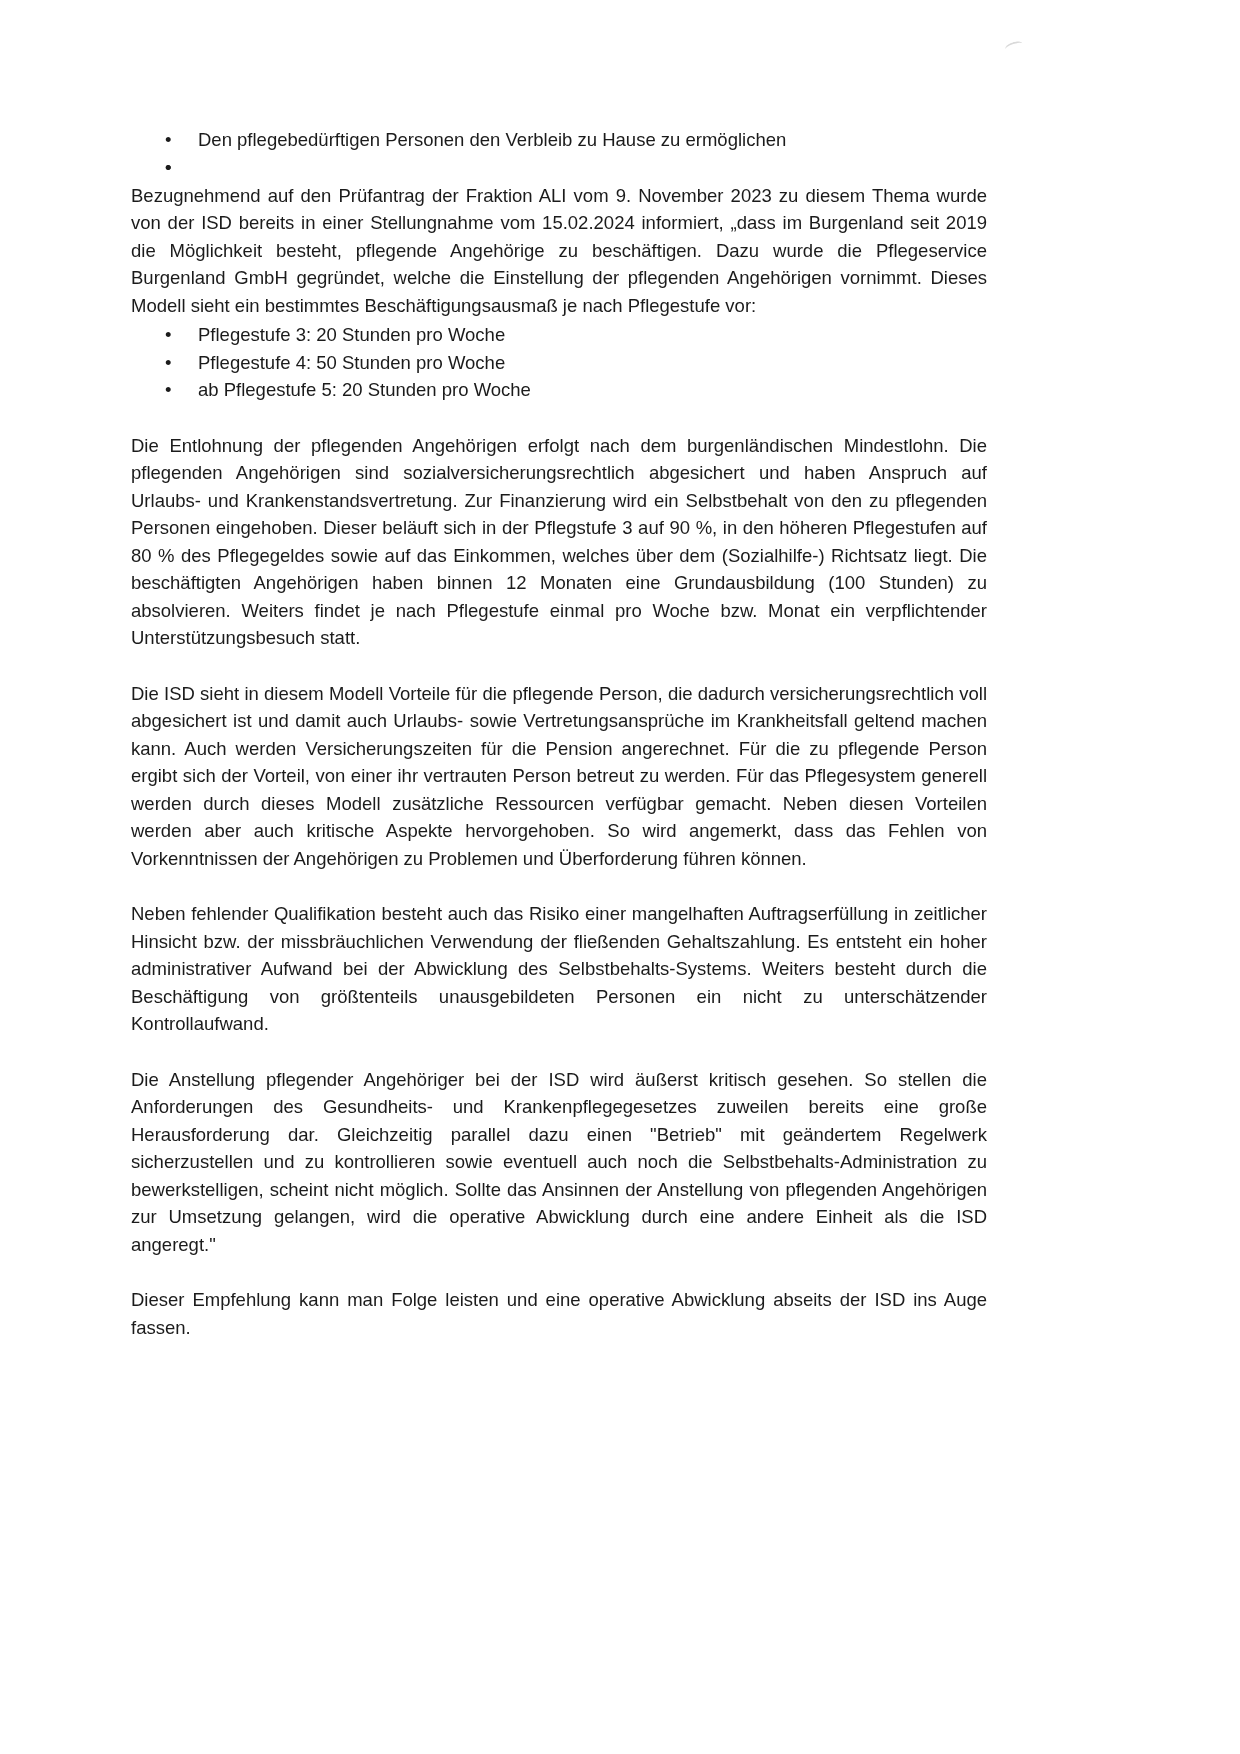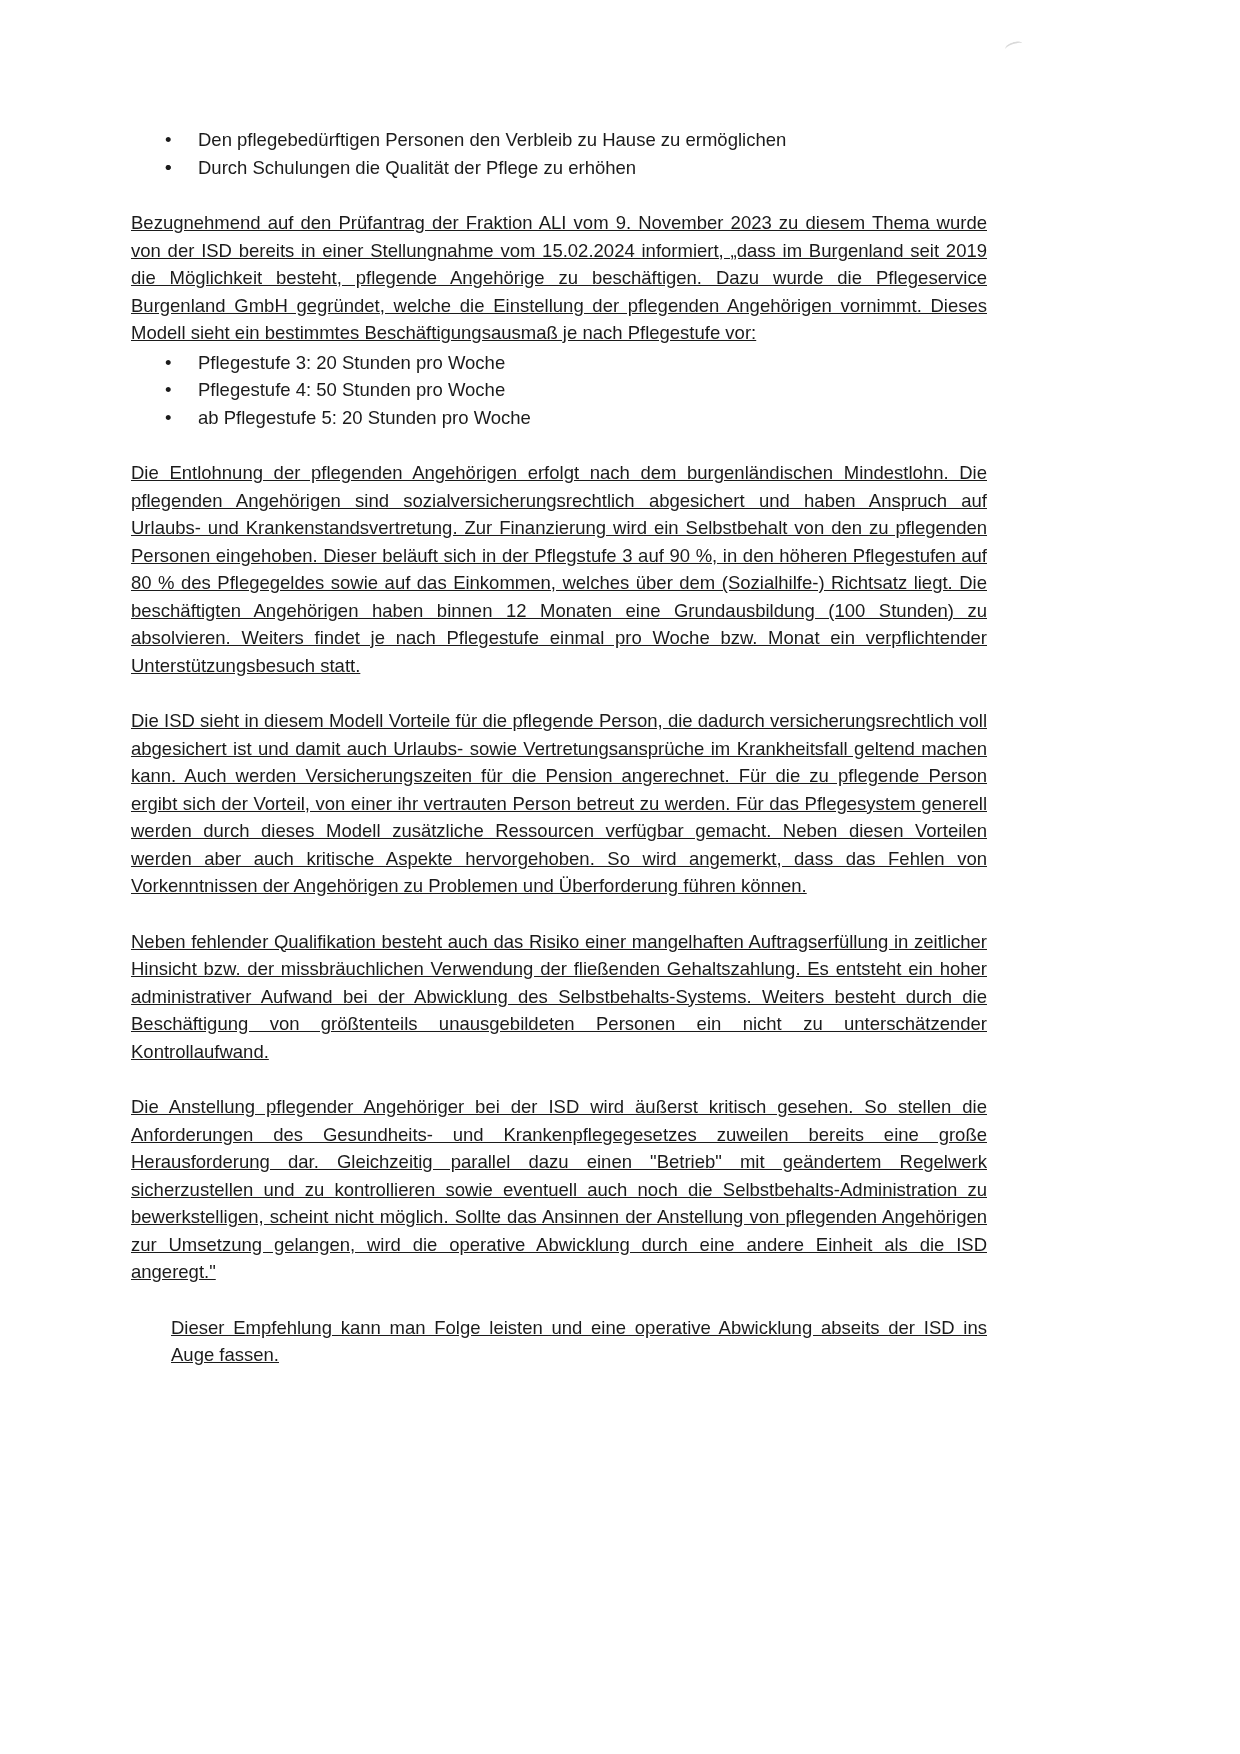--- a/index.html
+++ b/index.html
@@ -37,28 +37,26 @@
     left: 131px;
     top: 126px;
     width: 856px;
     font-size: 18.5px;
     line-height: 27.5px;
   }
   p.para {
     margin: 0 0 28px 0;
     text-align: justify;
     text-justify: inter-word;
-    text-decoration: underline;
   }
   p.para.tight {
     margin-bottom: 0;
   }
   p.para.last {
     margin-bottom: 0;
-    margin-left: 40px;
   }
   ul.bullets {
     list-style: none;
     margin: 0 0 28px 0;
     padding: 0;
   }
   ul.bullets.attached {
     margin-top: 2px;
   }
   ul.bullets li {
@@ -84,21 +82,20 @@
     <ul class="bullets">
       <li>
         <span class="dot">•</span>
         <span>Den pflegebedürftigen Personen den Verbleib zu Hause zu ermöglichen</span>
       </li>
       <li>
         <span class="dot">•</span>
       </li>
       <li>
         <span class="dot">•</span>
-        <span>Durch Schulungen die Qualität der Pflege zu erhöhen</span>
       </li>
     </ul>
 
     <p class="para tight">Bezugnehmend auf den Prüfantrag der Fraktion ALI vom 9. November 2023 zu diesem Thema wurde von der ISD bereits in einer Stellungnahme vom 15.02.2024 informiert, „dass im Burgenland seit 2019 die Möglichkeit besteht, pflegende Angehörige zu beschäftigen. Dazu wurde die Pflegeservice Burgenland GmbH gegründet, welche die Einstellung der pflegenden Angehörigen vornimmt. Dieses Modell sieht ein bestimmtes Beschäftigungsausmaß je nach Pflegestufe vor:</p>
 
     <ul class="bullets attached">
       <li>
         <span class="dot">•</span>
         <span>Pflegestufe 3: 20 Stunden pro Woche</span>
       </li>

